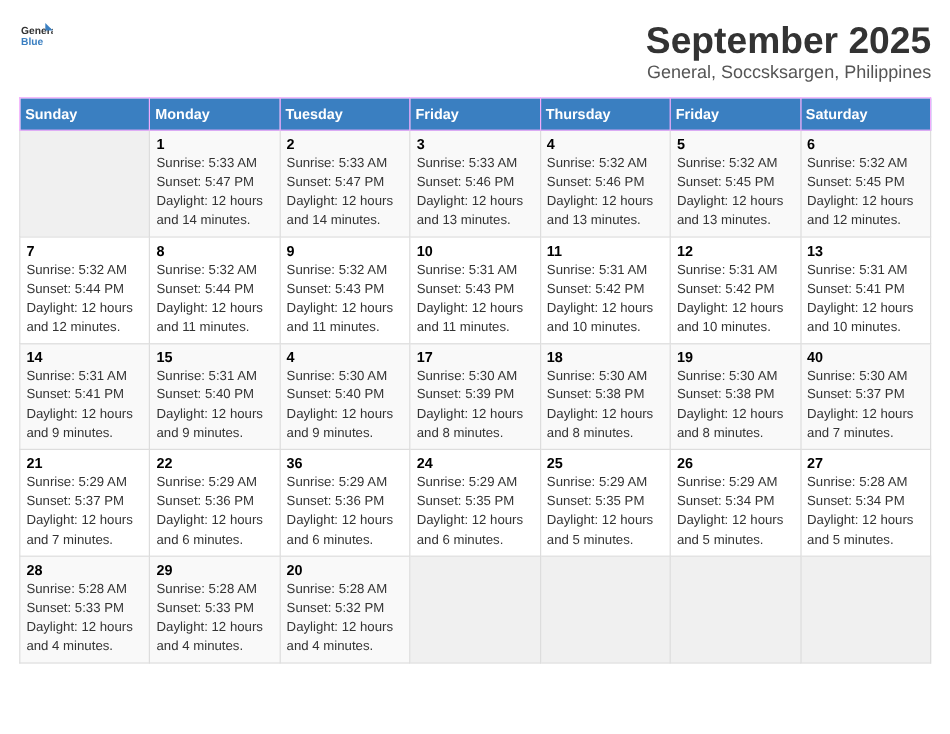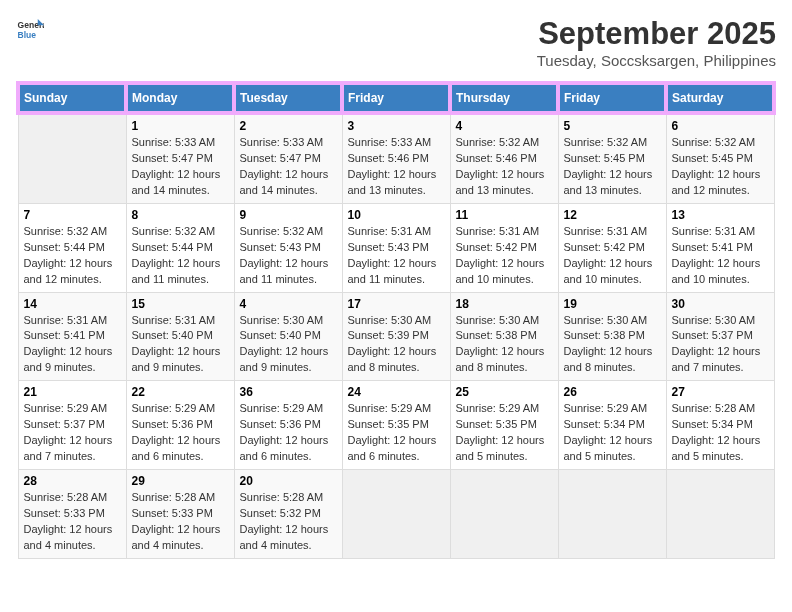--- a/index.html
+++ b/index.html
@@ -44,21 +44,21 @@
     }
     thead tr {
       background: #3a7fc1;
       color: #fff;
     }
     thead th {
       padding: 6px 4px;
       text-align: left;
       font-size: 12px;
       font-weight: bold;
-      border: 4px solid #f0abfc;
+      border: 1px solid #f0abfc;
     }
     tbody tr {
       border-bottom: 1px solid #ccc;
     }
     tbody td {
       padding: 4px 5px;
       vertical-align: top;
       border: 1px solid #ddd;
       width: calc(100% / 7);
     }
@@ -90,21 +90,21 @@
     <svg class="logo-icon" viewBox="0 0 36 36">
       <rect x="0" y="0" width="36" height="36" rx="4" fill="#fff"></rect>
       <text x="2" y="16" font-size="11" font-weight="bold" fill="#333" font-family="Arial">General</text>
       <text x="2" y="28" font-size="11" font-weight="bold" fill="#3a7fc1" font-family="Arial">Blue</text>
       <polygon points="28,4 36,12 28,12" fill="#3a7fc1"></polygon>
     </svg>
 
   </div>
   <div class="title-block">
     <div class="month-title">September 2025</div>
-    <div class="subtitle">Tuesday, Soccsksargen, Philippines</div>
+    <div class="subtitle">General, Soccsksargen, Philippines</div>
   </div>
 </div>
 
 <table>
   <thead>
     <tr>
     <th>Sunday</th>
         <th>Monday</th>
         <th>Tuesday</th>
         <th>Friday</th>
@@ -247,21 +247,21 @@
 and 8 minutes.</div>
         </td>
         <td>
           <span class="day-number">19</span>
           <div class="day-info" style="white-space: pre-line;">Sunrise: 5:30 AM
 Sunset: 5:38 PM
 Daylight: 12 hours
 and 8 minutes.</div>
         </td>
         <td>
-          <span class="day-number">30</span>
+          <span class="day-number">40</span>
           <div class="day-info" style="white-space: pre-line;">Sunrise: 5:30 AM
 Sunset: 5:37 PM
 Daylight: 12 hours
 and 7 minutes.</div>
         </td>
       </tr>
       <tr>
         <td>
           <span class="day-number">21</span>
           <div class="day-info" style="white-space: pre-line;">Sunrise: 5:29 AM

